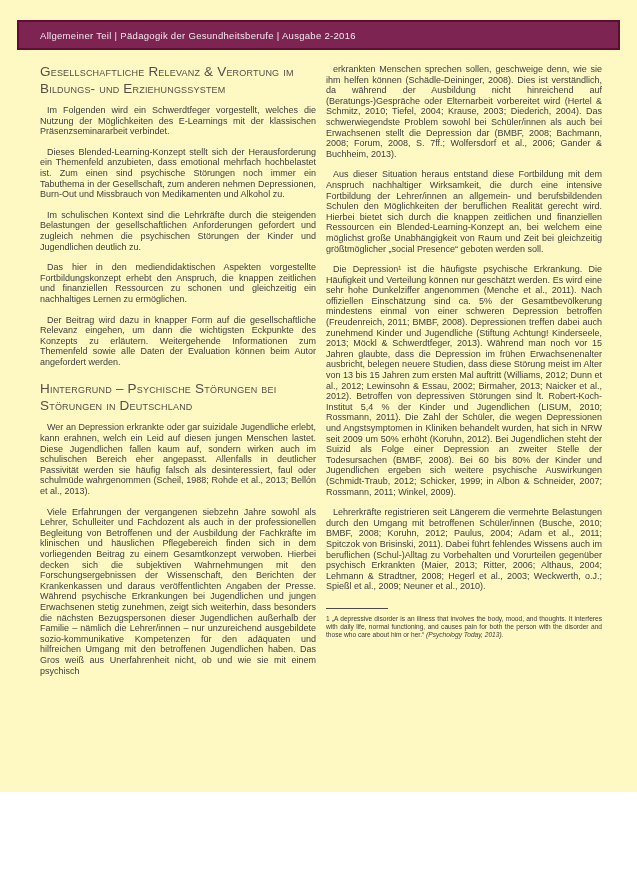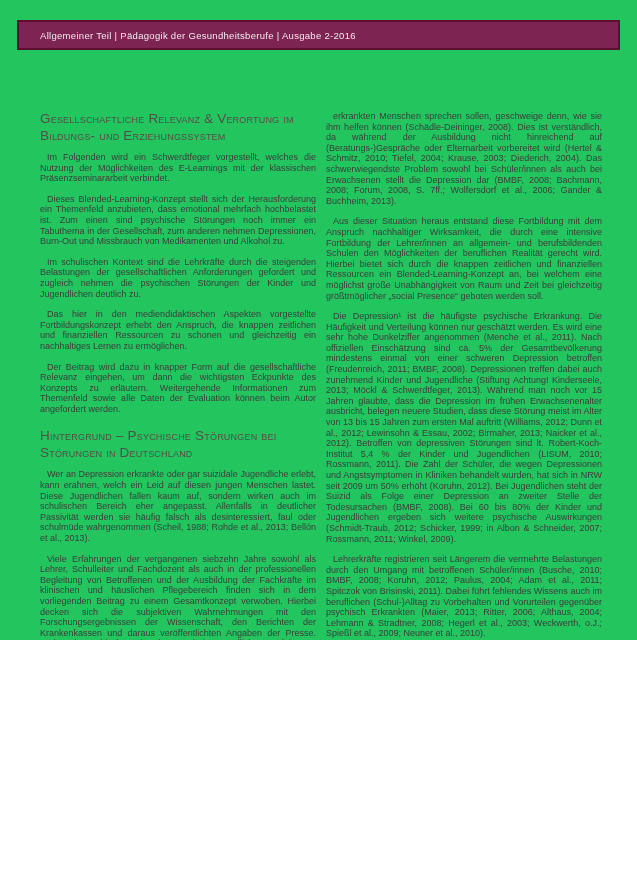--- a/index.html
+++ b/index.html
@@ -4,22 +4,22 @@
 <style>
   html, body {
     margin: 0;
     padding: 0;
     background: #ffffff;
     font-family: "Liberation Sans", "DejaVu Sans", sans-serif;
   }
   .page {
     position: relative;
     width: 637px;
-    height: 640px;
-    background: #22c55e;
+    height: 792px;
+    background: #fef9c3;
     overflow: hidden;
   }
   .header-bar {
     position: absolute;
     left: 17px;
     top: 20px;
     width: 599px;
     height: 26px;
     background: #7d2453;
     border: 2px solid #5c0f33;
@@ -41,21 +41,20 @@
     display: flex;
     gap: 10px;
   }
   .col {
     width: 276px;
     text-align: justify;
     color: #3d3d3d;
     font-size: 9px;
     line-height: 10.6px;
     hyphens: auto;
-    margin-top: 47px;
   }
   .heading {
     font-variant: small-caps;
     font-weight: normal;
     font-size: 13.5px;
     line-height: 16.5px;
     color: #554e48;
     letter-spacing: 0.2px;
     margin: 0 0 8px 0;
     text-align: left;

